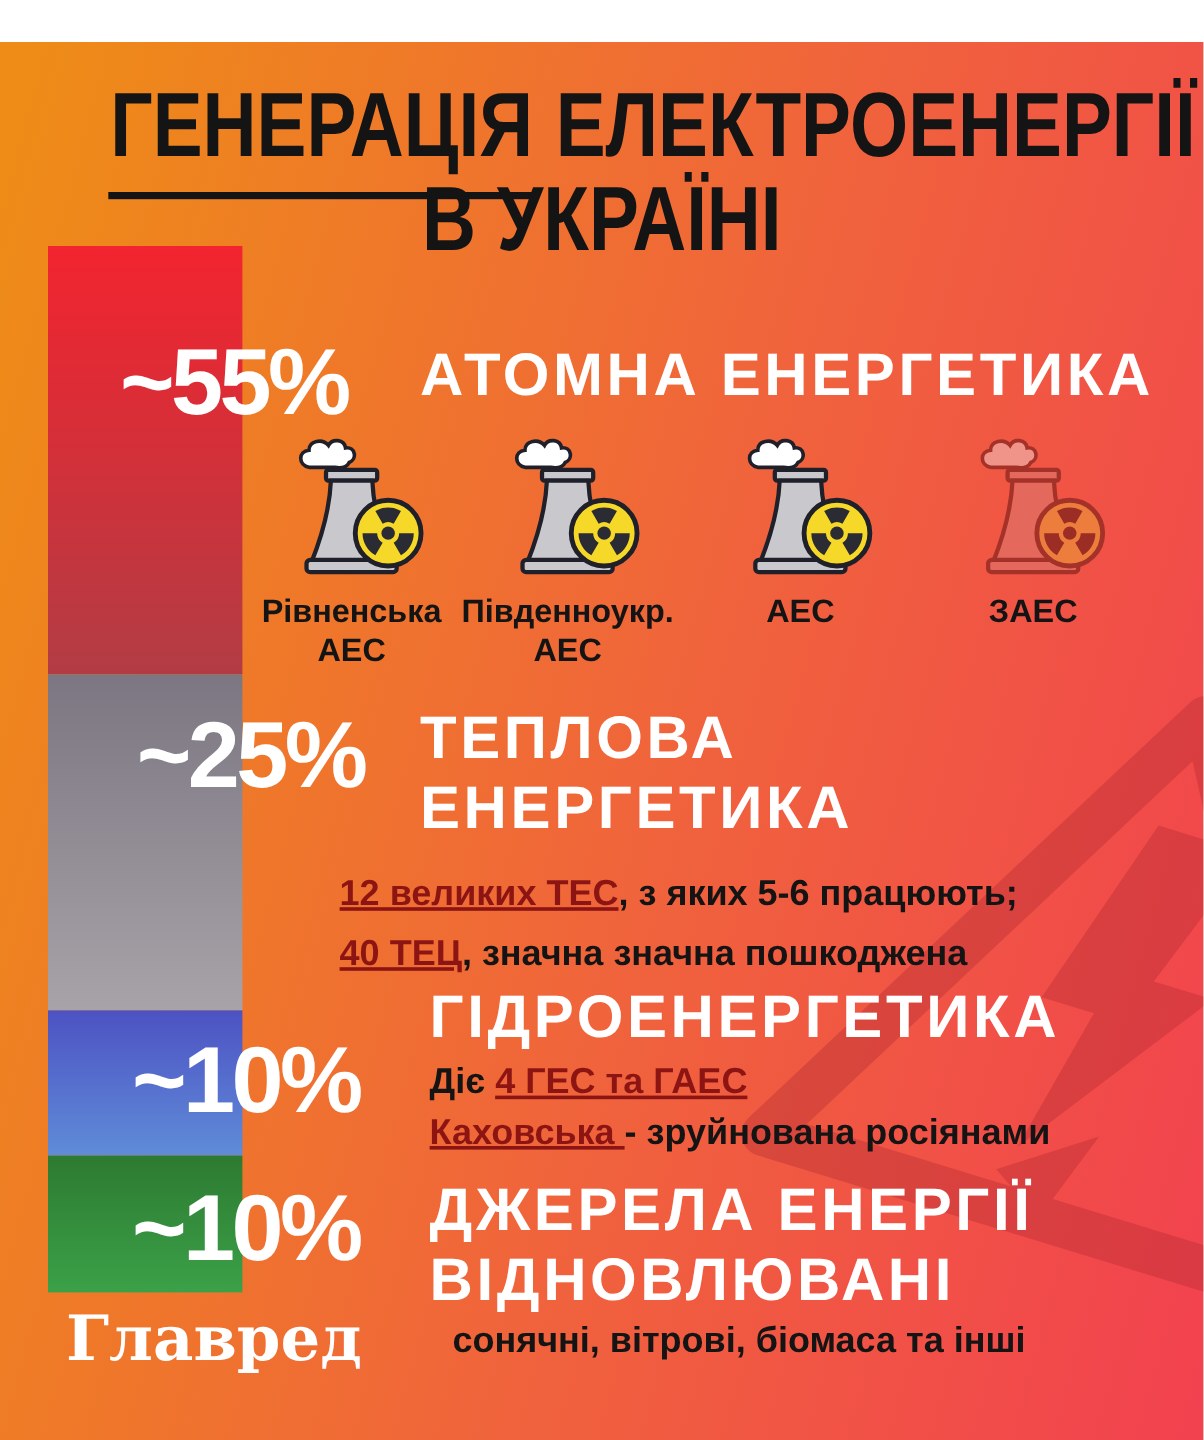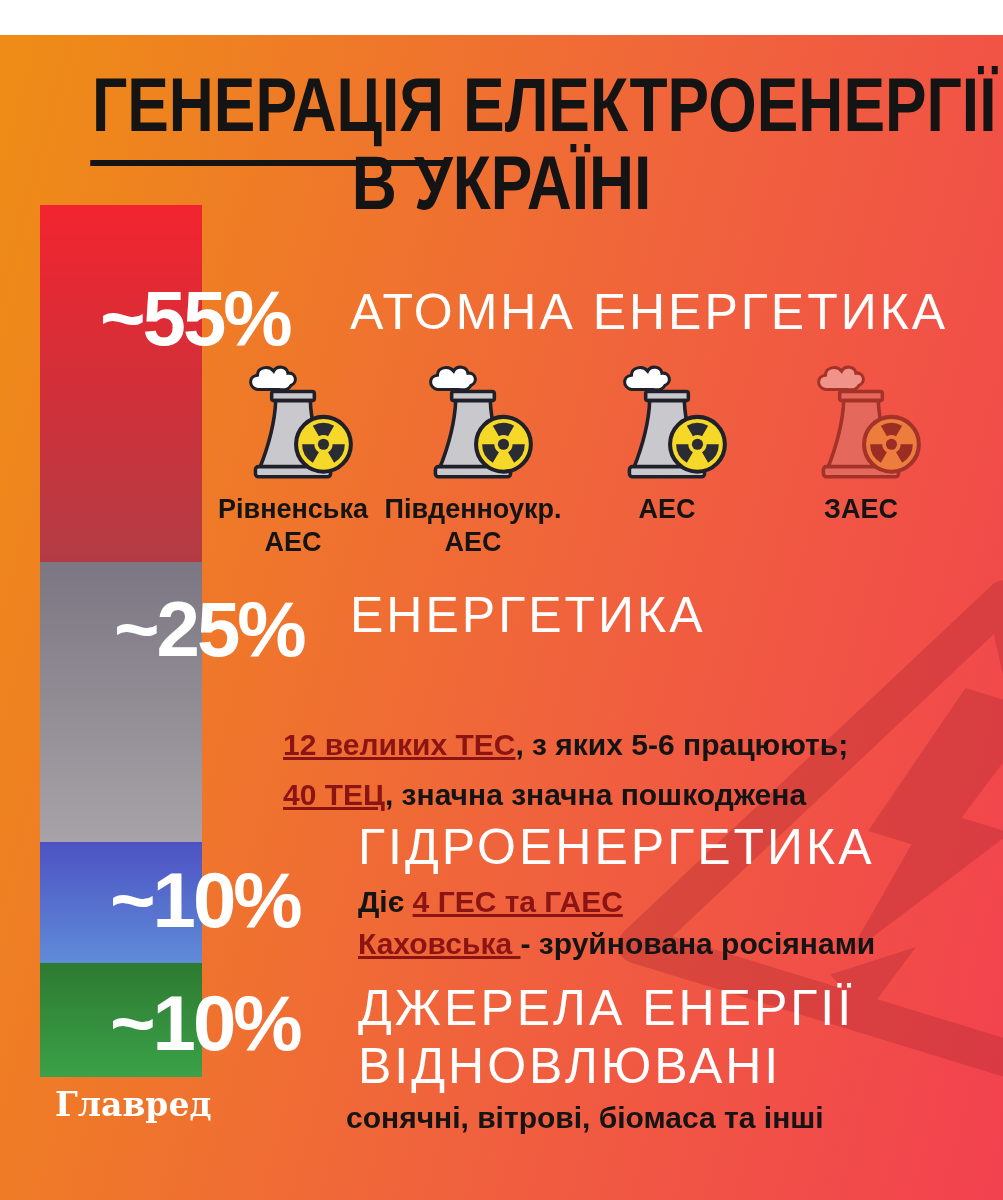--- a/index.html
+++ b/index.html
@@ -22,30 +22,30 @@
   .seg-thermal{height:280px;background:linear-gradient(var(--bar-gray-top),var(--bar-gray-bottom));}
   .seg-hydro{height:121px;background:linear-gradient(var(--bar-blue-top),var(--bar-blue-bottom));}
   .seg-renew{height:114px;background:linear-gradient(var(--bar-green-top),var(--bar-green-bottom));}
   
   .pct{position:absolute;color:var(--white-text);font-weight:bold;font-size:78px;letter-spacing:-3px;white-space:nowrap;}
   .pct-55{left:100px;top:238px;}
   .pct-25{left:114px;top:549px;text-align:center;}
   .pct-10a{left:110px;top:820px;}
   .pct-10b{left:110px;top:943px;}
   
-  .sec-head{position:absolute;color:var(--white-text);font-weight:normal;font-size:50px;letter-spacing:3px;white-space:nowrap;line-height:58px;}
+  .sec-head{position:absolute;color:var(--white-text);font-weight:bold;font-size:50px;letter-spacing:3px;white-space:nowrap;line-height:58px;}
   .head-nuclear{left:350px;top:248px;}
   .head-thermal{left:350px;top:551px;}
   .head-hydro{left:358px;top:783px;}
   .head-renew{left:358px;top:944px;}
   
   .detail{position:absolute;font-weight:bold;font-size:30px;line-height:50px;white-space:nowrap;}
   .det-thermal{left:283px;top:685px;}
   .det-hydro{left:358px;top:846px;line-height:42px;}
-  .det-renew{left:346px;top:1058px;color:var(--black-text);}
+  .det-renew{left:377px;top:1058px;color:var(--black-text);}
   .t-red{color:var(--dark-red-text);text-decoration:underline;}
   .t-black{color:var(--black-text);}
   
   .plants{position:absolute;left:0;top:330px;width:1003px;height:200px;}
   .plant{position:absolute;width:200px;text-align:center;}
   .plant-1{left:193px;} .plant-2{left:373px;} .plant-3{left:567px;} .plant-4{left:761px;}
   .plant svg{display:block;margin:0 auto;width:132px;height:122px;}
   .plant-label{margin-top:6px;color:var(--black-text);font-weight:bold;font-size:27px;line-height:33px;}
   
   .npp .smoke{fill:#ffffff;stroke:#20202a;}
@@ -56,21 +56,21 @@
   .npp.occupied .smoke{fill:var(--occupied-smoke);stroke:var(--occupied-stroke);}
   .npp.occupied .cap,.npp.occupied .body,.npp.occupied .base{fill:var(--occupied-tower);stroke:var(--occupied-stroke);}
   .npp.occupied .disc{fill:var(--occupied-disc);stroke:var(--occupied-stroke);}
   .npp.occupied .trefoil{fill:var(--occupied-trefoil);}
   
   .watermark{position:absolute;left:648px;top:478px;width:570px;height:640px;
     color:var(--watermark-red);opacity:.38;transform:rotate(17deg);}
   .watermark svg{width:100%;height:100%;}
   
   .credit{position:absolute;left:55px;top:1050px;color:var(--white-text);
-    font-family:"DejaVu Serif",serif;font-weight:bold;font-size:33px;}
+    font-family:"DejaVu Serif",serif;font-weight:bold;font-size:52px;}
 </style>
 </head>
 <body>
 
 <div id="stage">
 
   <div class="watermark">
     <svg viewBox="0 0 200 200" aria-hidden="true">
       <path d="M100 14 L188 168 L12 168 Z" fill="none" stroke="currentColor" stroke-width="13" stroke-linejoin="round"></path>
       <path d="M96 48 L124 48 L108 92 L126 92 L84 150 L94 106 L78 106 Z" fill="currentColor"></path>
@@ -181,20 +181,21 @@
         </g>
       </svg>
       <div class="plant-label">
         <div>ЗАЕС</div>
       </div>
     </div>
 
   </div>
 
   <div class="sec-head head-thermal">
+    <div>ТЕПЛОВА</div>
     <div>ЕНЕРГЕТИКА</div>
   </div>
   <div class="detail det-thermal">
     <div><span class="t-red">12 великих ТЕС</span><span class="t-black">, з яких 5-6 працюють;</span></div>
     <div><span class="t-red">40 ТЕЦ</span><span class="t-black">, значна значна пошкоджена</span></div>
   </div>
 
   <div class="sec-head head-hydro">ГІДРОЕНЕРГЕТИКА</div>
   <div class="detail det-hydro">
     <div><span class="t-black">Діє </span><span class="t-red">4 ГЕС та ГАЕС</span></div>

